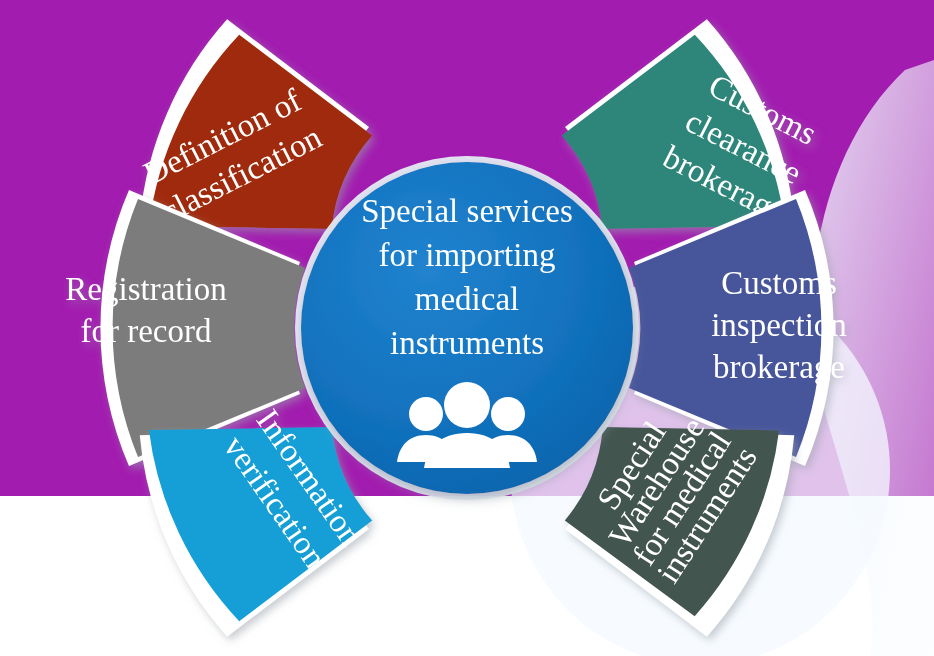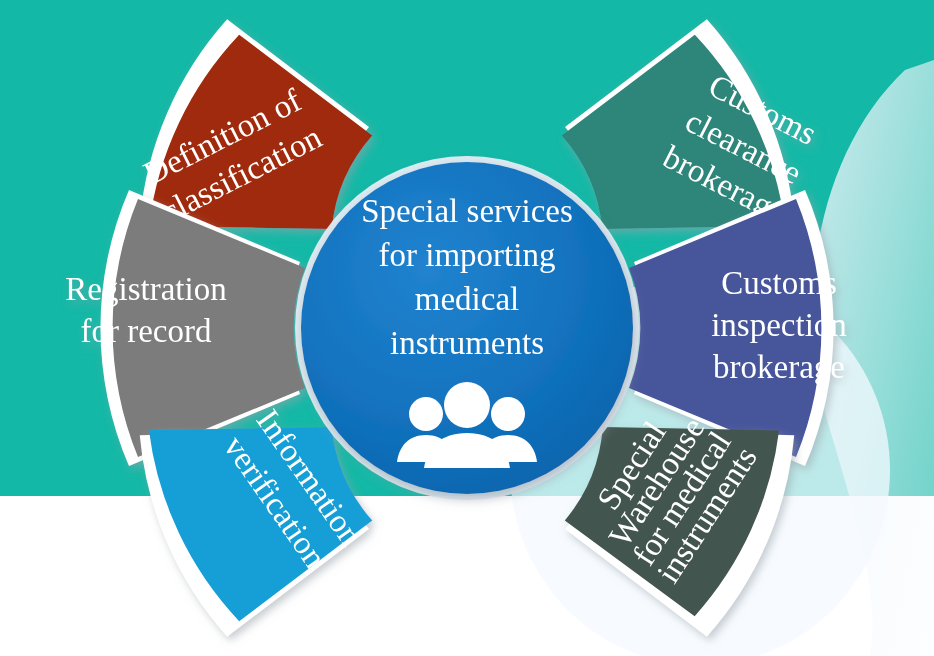--- a/index.html
+++ b/index.html
@@ -10,21 +10,21 @@
   body {
     width: 934px;
     height: 656px;
     overflow: hidden;
     font-family: "Liberation Serif", "DejaVu Serif", serif;
   }
   #stage {
     position: relative;
     width: 934px;
     height: 496px;
-    background: #14b8a6;
+    background: #a21caf;
     text-align: right;
   }
   #diagram-svg {
     position: absolute;
     left: 0;
     top: 0;
     width: 934px;
     height: 656px;
   }
   .petal-label {

